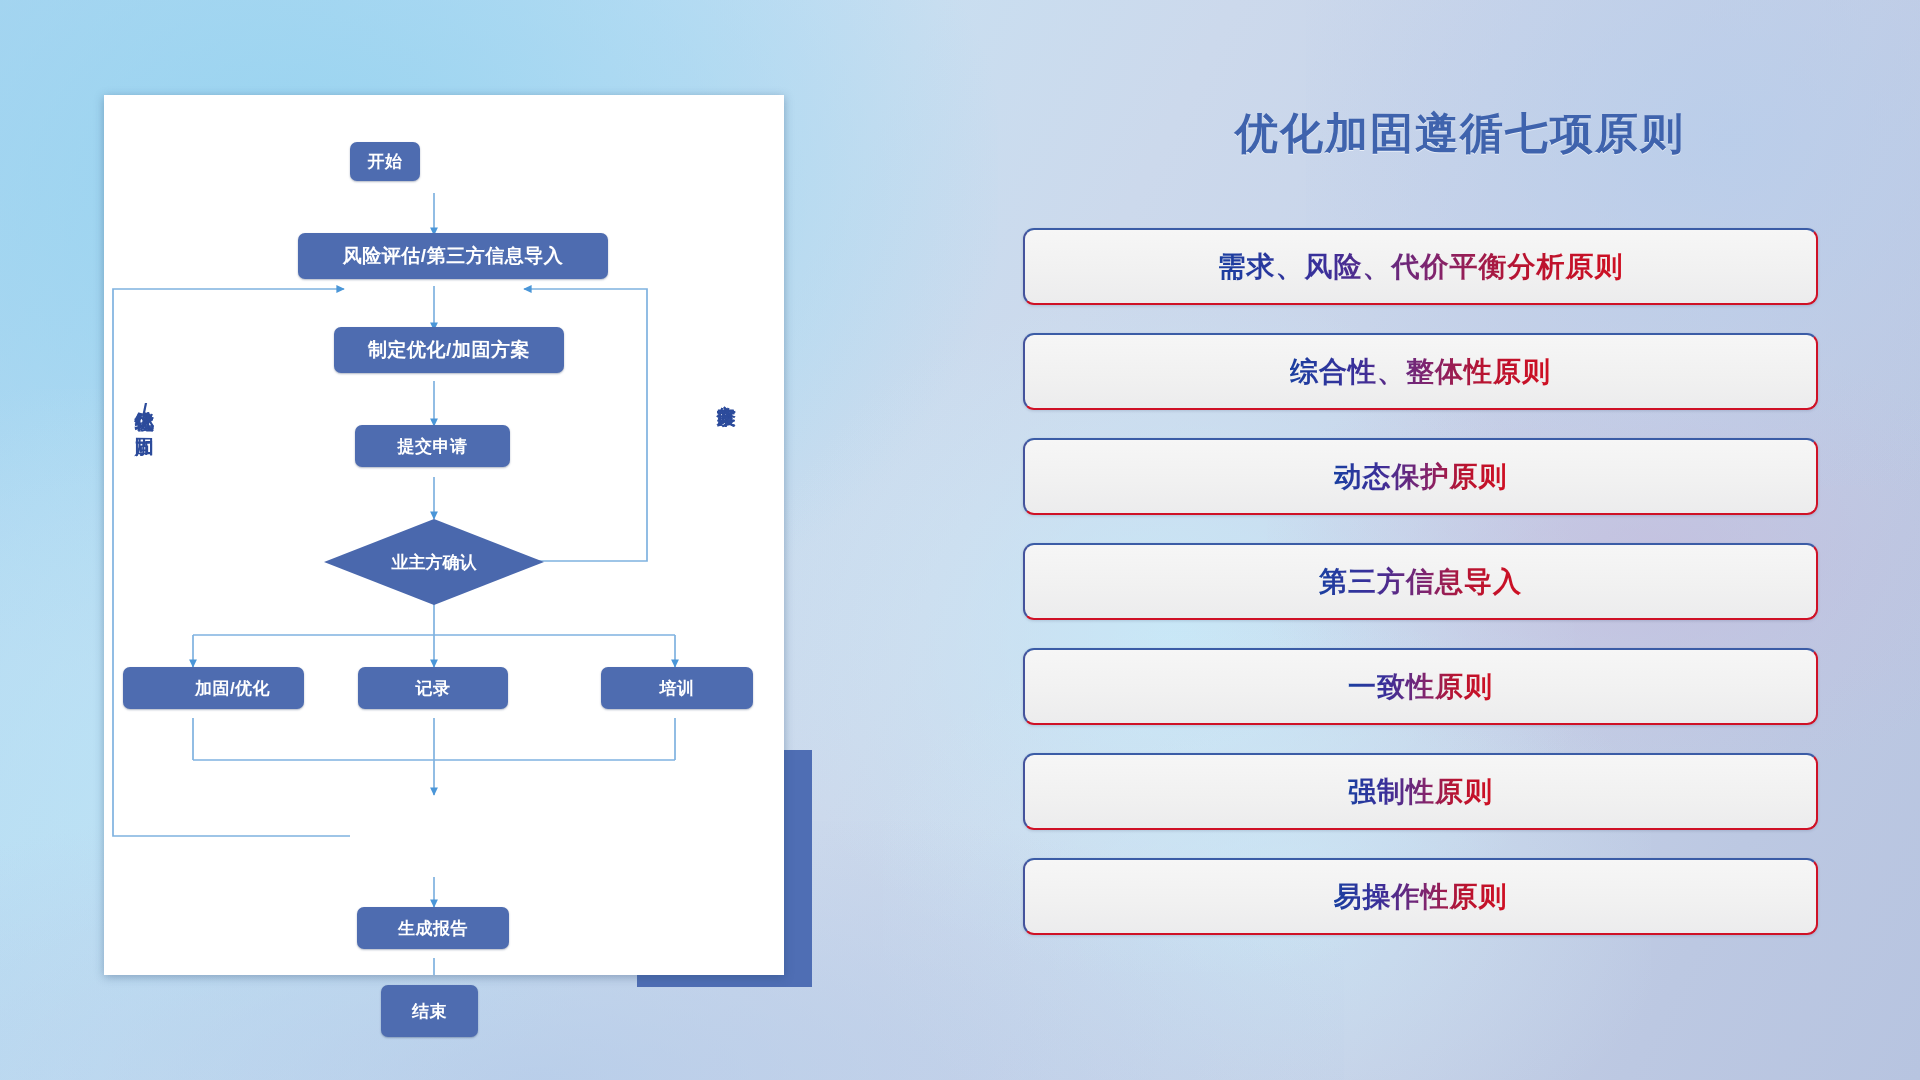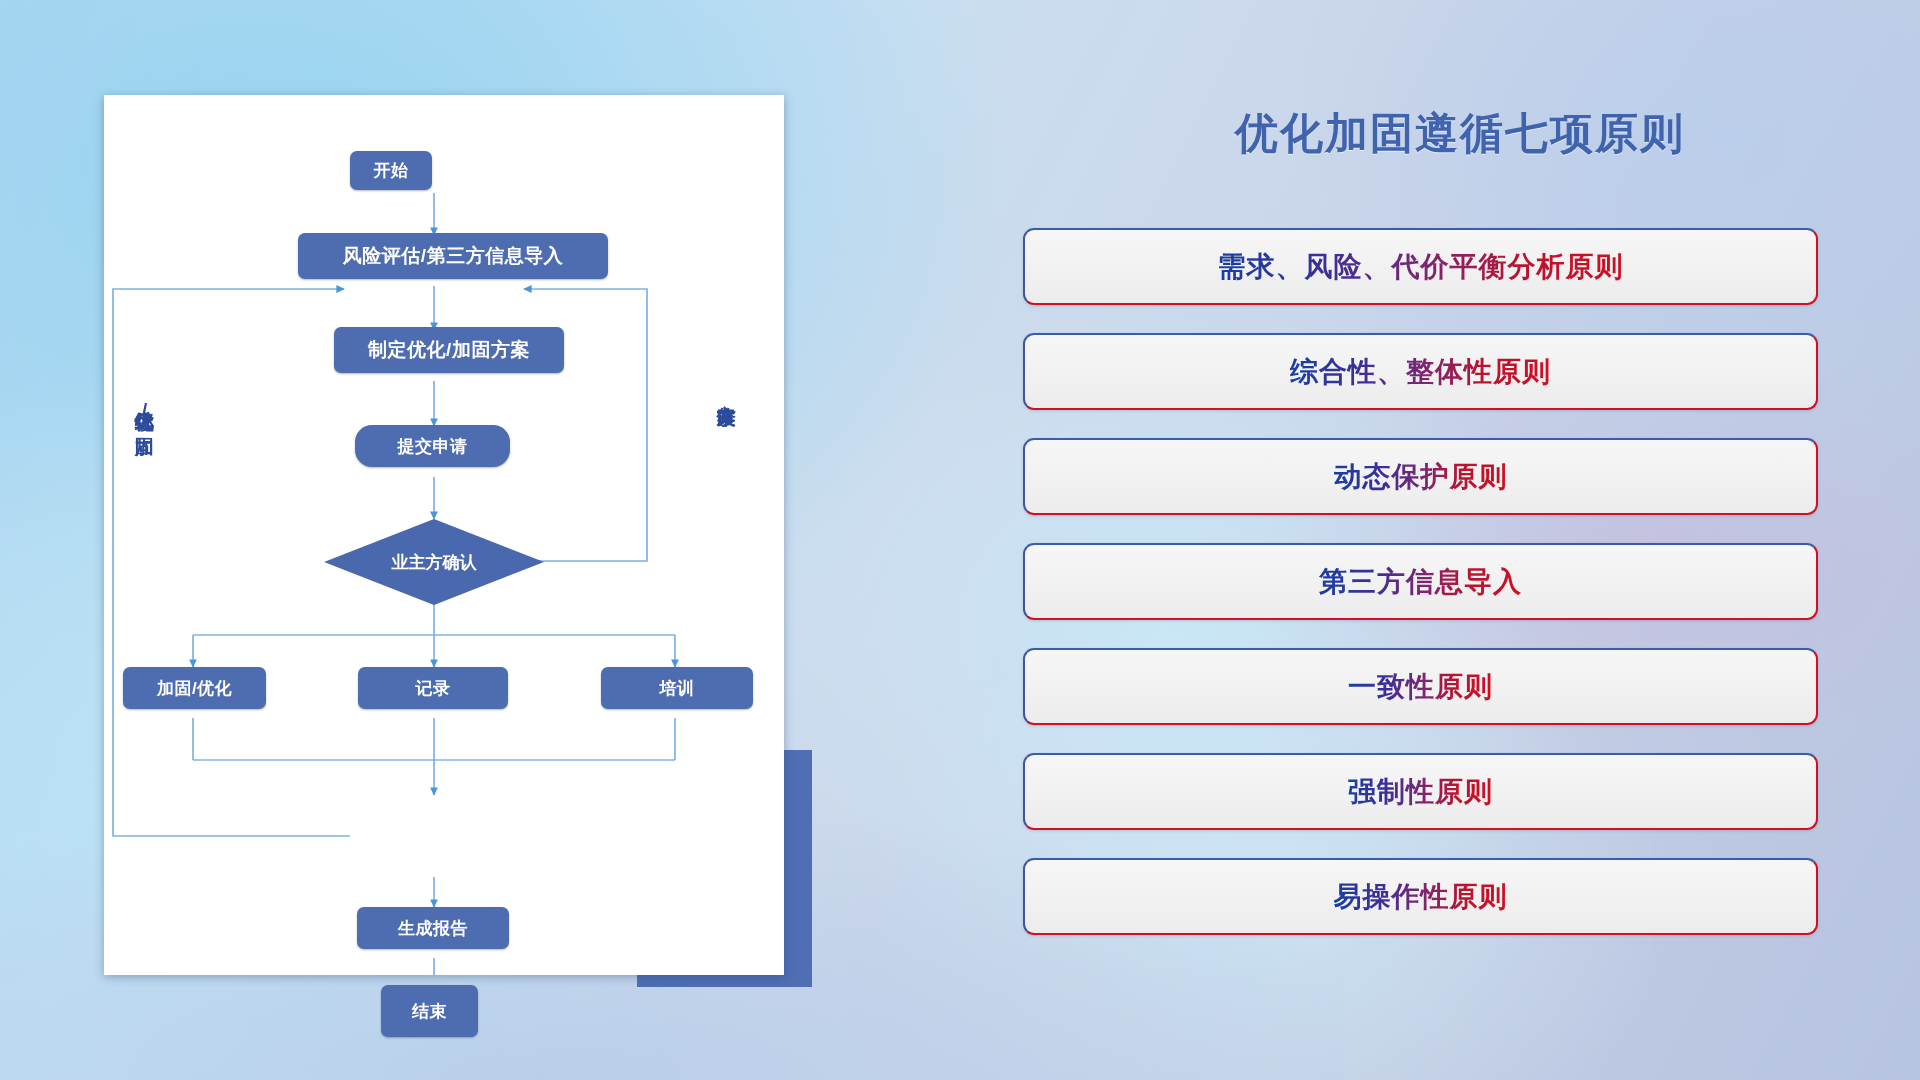--- a/index.html
+++ b/index.html
@@ -131,42 +131,42 @@
         <line x1="330" y1="782" x2="330" y2="812" marker-end="url(#ar)"></line>
 
         <line x1="330" y1="863" x2="330" y2="893" marker-end="url(#ar)"></line>
 
         <path d="M246,741 L9,741 L9,194 L240,194" marker-end="url(#ar)"></path>
 
         <path d="M414,466 L543,466 L543,194 L420,194" marker-end="url(#ar)"></path>
       </g>
     </svg>
 
-    <div class="node sm" style="left:246px;top:47px;width:82px;height:39px;margin-top:9px;">
+    <div class="node sm" style="left:246px;top:47px;width:70px;height:39px;">
       <span>开始</span>
     </div>
 
     <div class="node md" style="left:194px;top:138px;width:310px;height:46px;">
       <span>风险评估/第三方信息导入</span>
     </div>
 
     <div class="node md" style="left:230px;top:232px;width:230px;height:46px;">
       <span>制定优化/加固方案</span>
     </div>
 
-    <div class="node sm" style="left:251px;top:330px;width:155px;height:42px;border-radius:17px;">
+    <div class="node sm" style="left:251px;top:330px;width:155px;height:42px;">
       <span>提交申请</span>
     </div>
 
     <div class="diamond" style="left:220px;top:424px;width:220px;height:86px;">
       <div class="dshape"></div>
       <span>业主方确认</span>
     </div>
 
-    <div class="node sm" style="left:19px;top:572px;width:143px;height:42px;">
+    <div class="node sm" style="left:19px;top:572px;width:143px;height:42px;padding-left:38px;">
       <span>加固/优化</span>
     </div>
 
     <div class="node sm" style="left:254px;top:572px;width:150px;height:42px;">
       <span>记录</span>
     </div>
 
     <div class="node sm" style="left:497px;top:572px;width:152px;height:42px;">
       <span>培训</span>
     </div>

